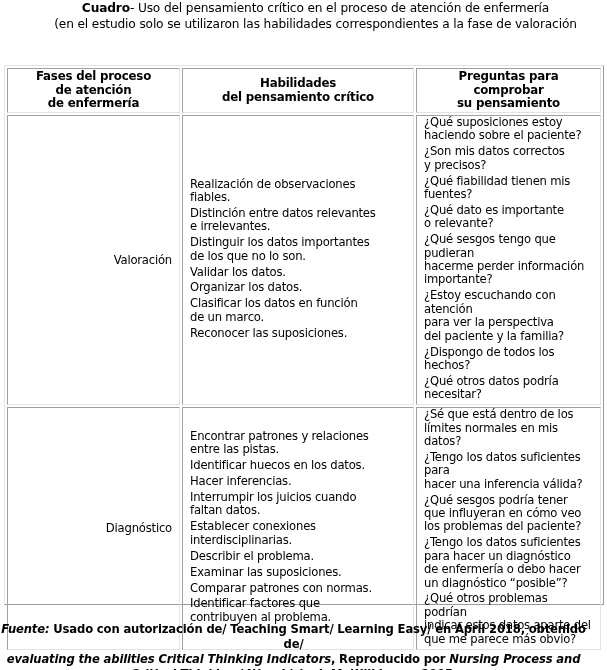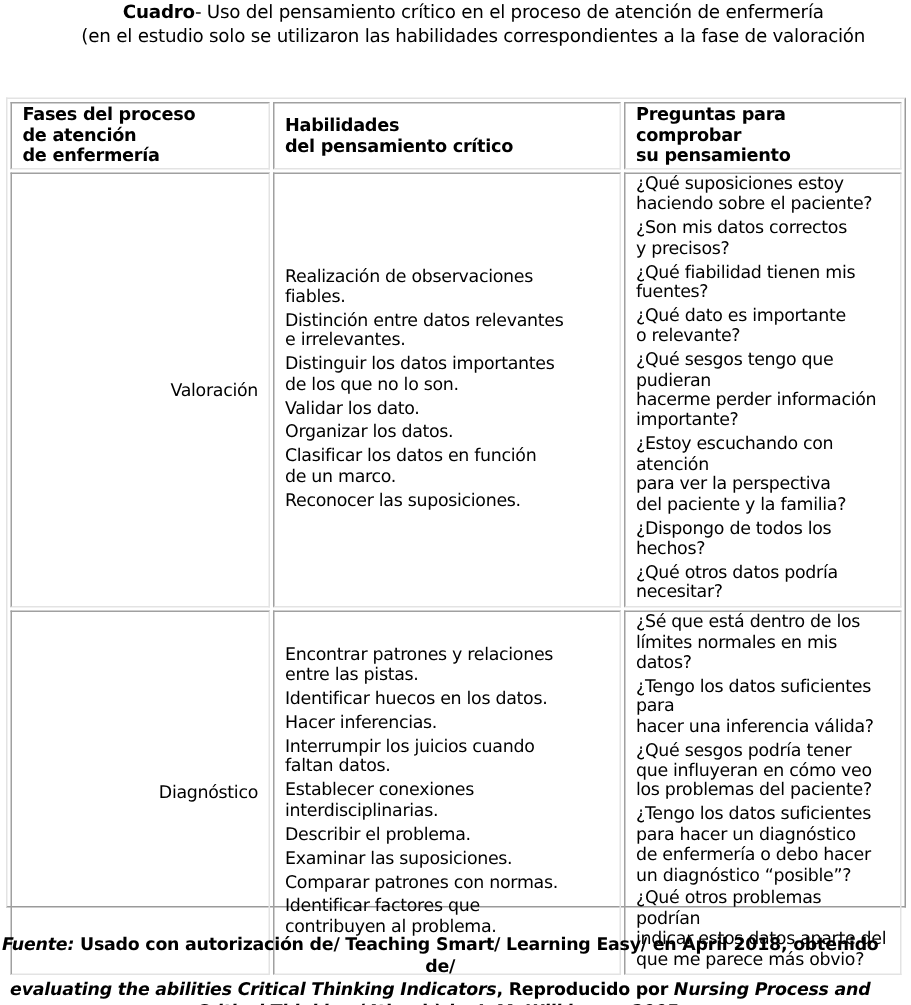--- a/index.html
+++ b/index.html
@@ -27,21 +27,21 @@
     border-collapse: separate; border-spacing: 2px;
     width: 100%; height: 100%; table-layout: fixed;
   }
   td, th {
     border-top: 1px solid #a0a0a0; border-left: 1px solid #a0a0a0;
     border-right: 1px solid #e3e3e3; border-bottom: 1px solid #e3e3e3;
     padding: 0 7px; vertical-align: middle;
     letter-spacing: -0.2px;
   }
   th {
-    font-weight: bold; text-align: left; line-height: 13.5px;
+    font-weight: bold; text-align: center; line-height: 13.5px;
     font-size: 11.8px; height: 43px;
   }
   td { text-align: left; font-size: 11.6px; }
   .col1 { width: 157px; }
   .col2 { width: 216px; }
   .phase { padding-left: 8px; text-align: right; }
   .row1 td { height: 263px; }
   .row2 td { height: 216px; }
   ul.items { list-style: none; margin: 0; padding: 0; }
   ul.items li { line-height: 13.4px; margin: 0 0 2.5px 0; white-space: pre-line; }
@@ -78,21 +78,21 @@
       <tr class="row1">
         <td class="phase"><span>Valoración</span></td>
         <td>
           <ul class="items">
               <li>Realización de observaciones
 fiables.</li>
               <li>Distinción entre datos relevantes
 e irrelevantes.</li>
               <li>Distinguir los datos importantes
 de los que no lo son.</li>
-              <li>Validar los dato.</li>
+              <li>Validar los datos.</li>
               <li>Organizar los datos.</li>
               <li>Clasificar los datos en función
 de un marco.</li>
               <li>Reconocer las suposiciones.</li>
             </ul>
         </td>
         <td>
           <ul class="items">
               <li>¿Qué suposiciones estoy
 haciendo sobre el paciente?</li>

